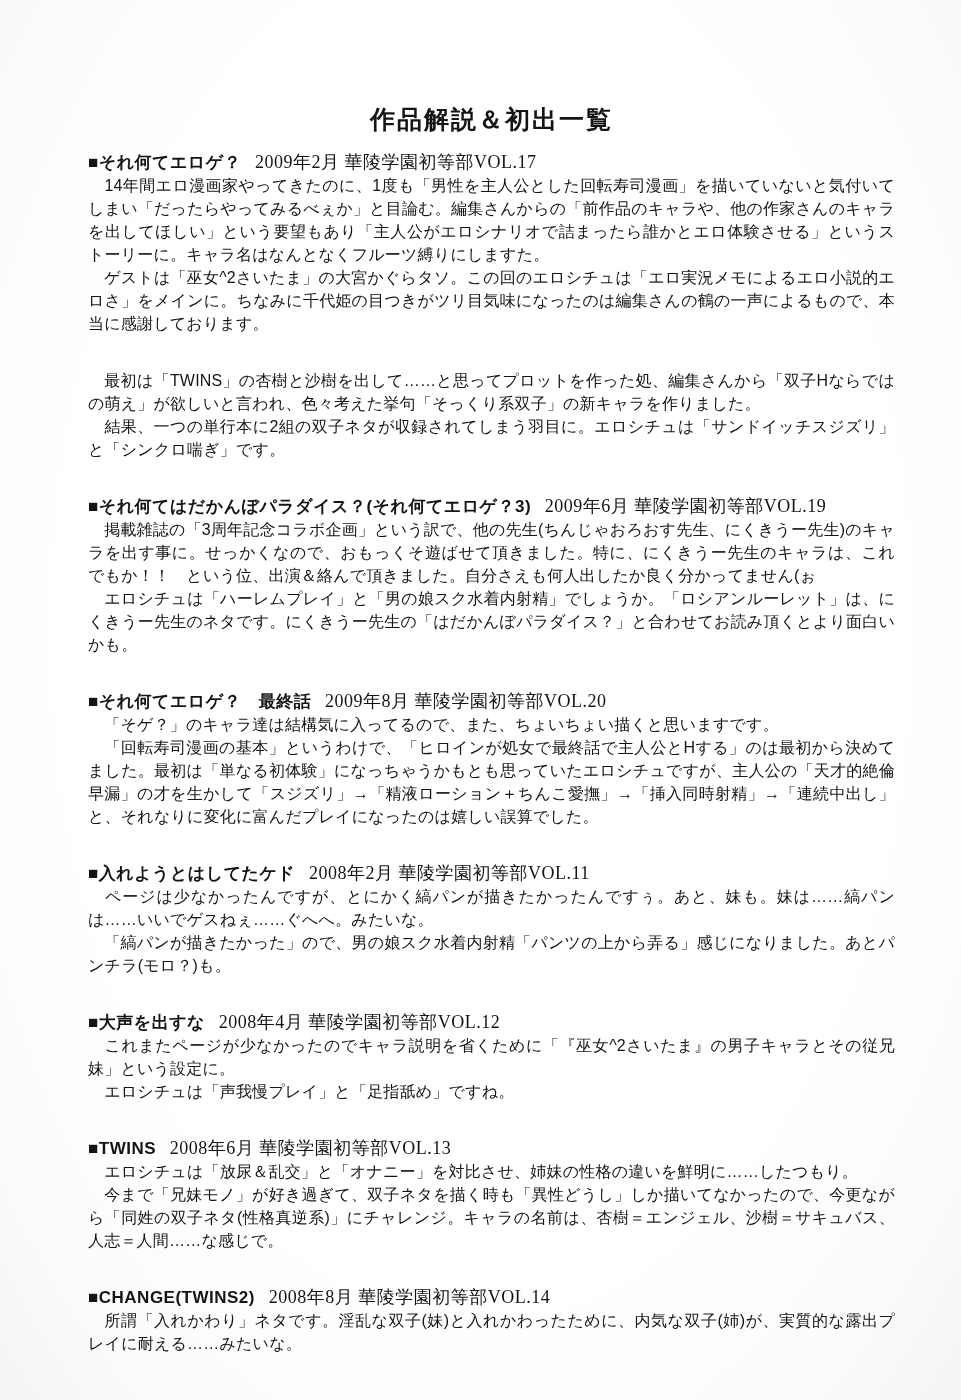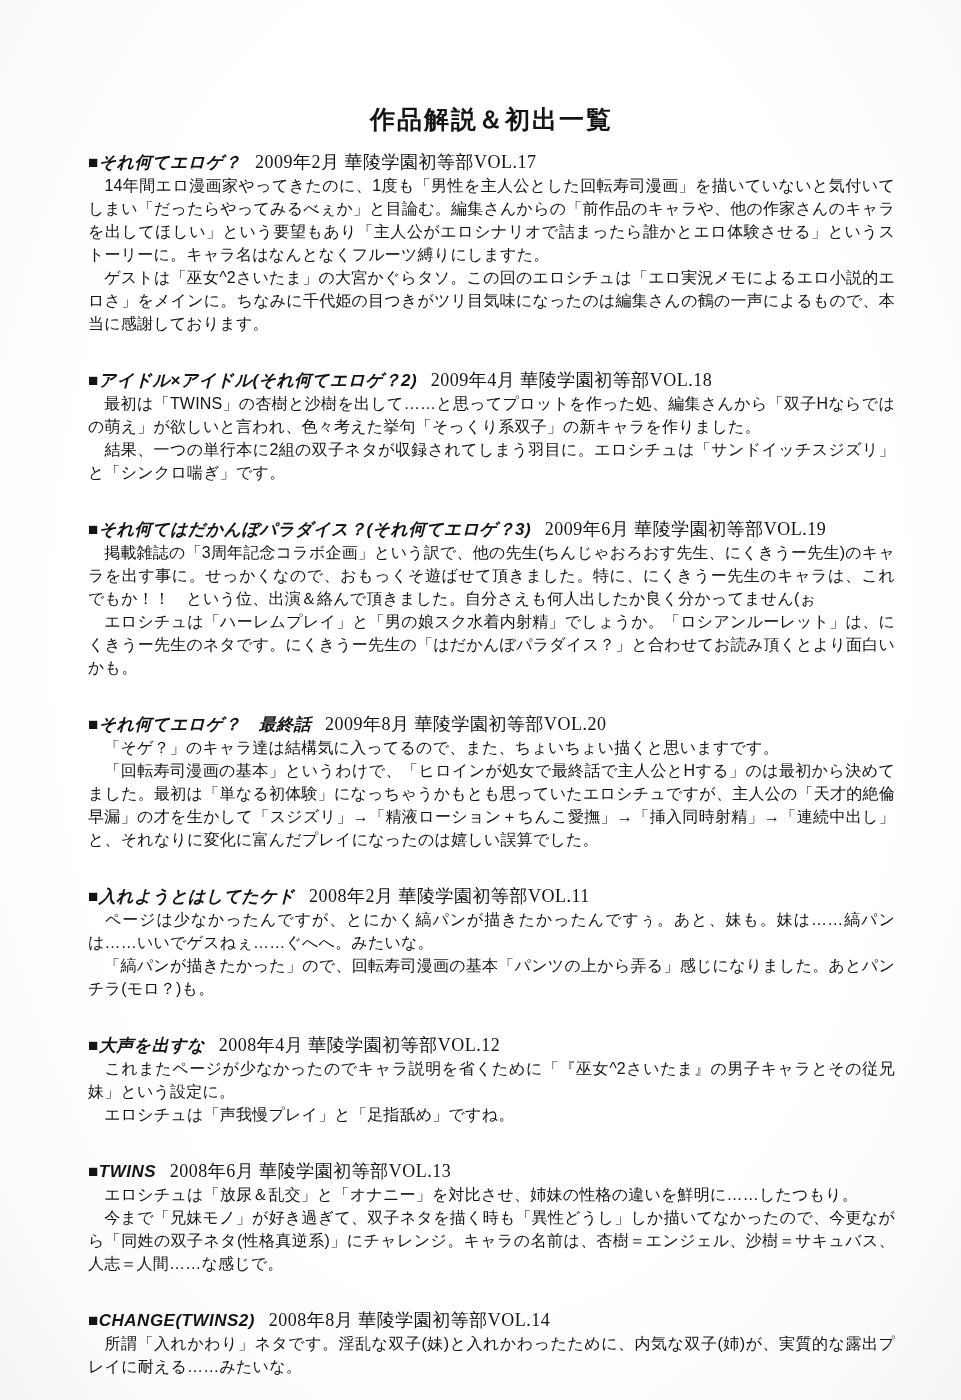--- a/index.html
+++ b/index.html
@@ -32,21 +32,20 @@
     margin-bottom: 34px;
   }
   .section-heading {
     margin: 0;
     font-size: 17px;
     line-height: 23px;
   }
   .section-title {
     font-weight: bold;
     letter-spacing: 0.5px;
-    font-style: italic;
   }
   .section-info {
     font-family: "Liberation Serif", "DejaVu Serif", serif;
     font-weight: normal;
     font-size: 18px;
     margin-left: 9px;
     letter-spacing: 0.5px;
   }
   .section p {
     margin: 0;
@@ -66,24 +65,20 @@
   <div class="section">
     <h2 class="section-heading">
       <span class="section-title">■それ何てエロゲ？</span>
       <span class="section-info">2009年2月 華陵学園初等部VOL.17</span>
     </h2>
     <p>　14年間エロ漫画家やってきたのに、1度も「男性を主人公とした回転寿司漫画」を描いていないと気付いてしまい「だったらやってみるべぇか」と目論む。編集さんからの「前作品のキャラや、他の作家さんのキャラを出してほしい」という要望もあり「主人公がエロシナリオで詰まったら誰かとエロ体験させる」というストーリーに。キャラ名はなんとなくフルーツ縛りにしますた。</p>
     <p>　ゲストは「巫女^2さいたま」の大宮かぐらタソ。この回のエロシチュは「エロ実況メモによるエロ小説的エロさ」をメインに。ちなみに千代姫の目つきがツリ目気味になったのは編集さんの鶴の一声によるもので、本当に感謝しております。</p>
   </div>
 
   <div class="section">
-    <h2 class="section-heading">
-      <span class="section-title">■アイドル×アイドル(それ何てエロゲ？2)</span>
-      <span class="section-info">2009年4月 華陵学園初等部VOL.18</span>
-    </h2>
     <p>　最初は「TWINS」の杏樹と沙樹を出して……と思ってプロットを作った処、編集さんから「双子Hならではの萌え」が欲しいと言われ、色々考えた挙句「そっくり系双子」の新キャラを作りました。</p>
     <p>　結果、一つの単行本に2組の双子ネタが収録されてしまう羽目に。エロシチュは「サンドイッチスジズリ」と「シンクロ喘ぎ」です。</p>
   </div>
 
   <div class="section">
     <h2 class="section-heading">
       <span class="section-title">■それ何てはだかんぼパラダイス？(それ何てエロゲ？3)</span>
       <span class="section-info">2009年6月 華陵学園初等部VOL.19</span>
     </h2>
     <p>　掲載雑誌の「3周年記念コラボ企画」という訳で、他の先生(ちんじゃおろおす先生、にくきうー先生)のキャラを出す事に。せっかくなので、おもっくそ遊ばせて頂きました。特に、にくきうー先生のキャラは、これでもか！！　という位、出演＆絡んで頂きました。自分さえも何人出したか良く分かってません(ぉ</p>
@@ -98,21 +93,21 @@
     <p>　「そゲ？」のキャラ達は結構気に入ってるので、また、ちょいちょい描くと思いますです。</p>
     <p>　「回転寿司漫画の基本」というわけで、「ヒロインが処女で最終話で主人公とHする」のは最初から決めてました。最初は「単なる初体験」になっちゃうかもとも思っていたエロシチュですが、主人公の「天才的絶倫早漏」の才を生かして「スジズリ」→「精液ローション＋ちんこ愛撫」→「挿入同時射精」→「連続中出し」と、それなりに変化に富んだプレイになったのは嬉しい誤算でした。</p>
   </div>
 
   <div class="section">
     <h2 class="section-heading">
       <span class="section-title">■入れようとはしてたケド</span>
       <span class="section-info">2008年2月 華陵学園初等部VOL.11</span>
     </h2>
     <p>　ページは少なかったんですが、とにかく縞パンが描きたかったんですぅ。あと、妹も。妹は……縞パンは……いいでゲスねぇ……ぐへへ。みたいな。</p>
-    <p>　「縞パンが描きたかった」ので、回転寿司漫画の基本「パンツの上から弄る」感じになりました。あとパンチラ(モロ？)も。</p>
+    <p>　「縞パンが描きたかった」ので、男の娘スク水着内射精「パンツの上から弄る」感じになりました。あとパンチラ(モロ？)も。</p>
   </div>
 
   <div class="section">
     <h2 class="section-heading">
       <span class="section-title">■大声を出すな</span>
       <span class="section-info">2008年4月 華陵学園初等部VOL.12</span>
     </h2>
     <p>　これまたページが少なかったのでキャラ説明を省くために「『巫女^2さいたま』の男子キャラとその従兄妹」という設定に。</p>
     <p>　エロシチュは「声我慢プレイ」と「足指舐め」ですね。</p>
   </div>

